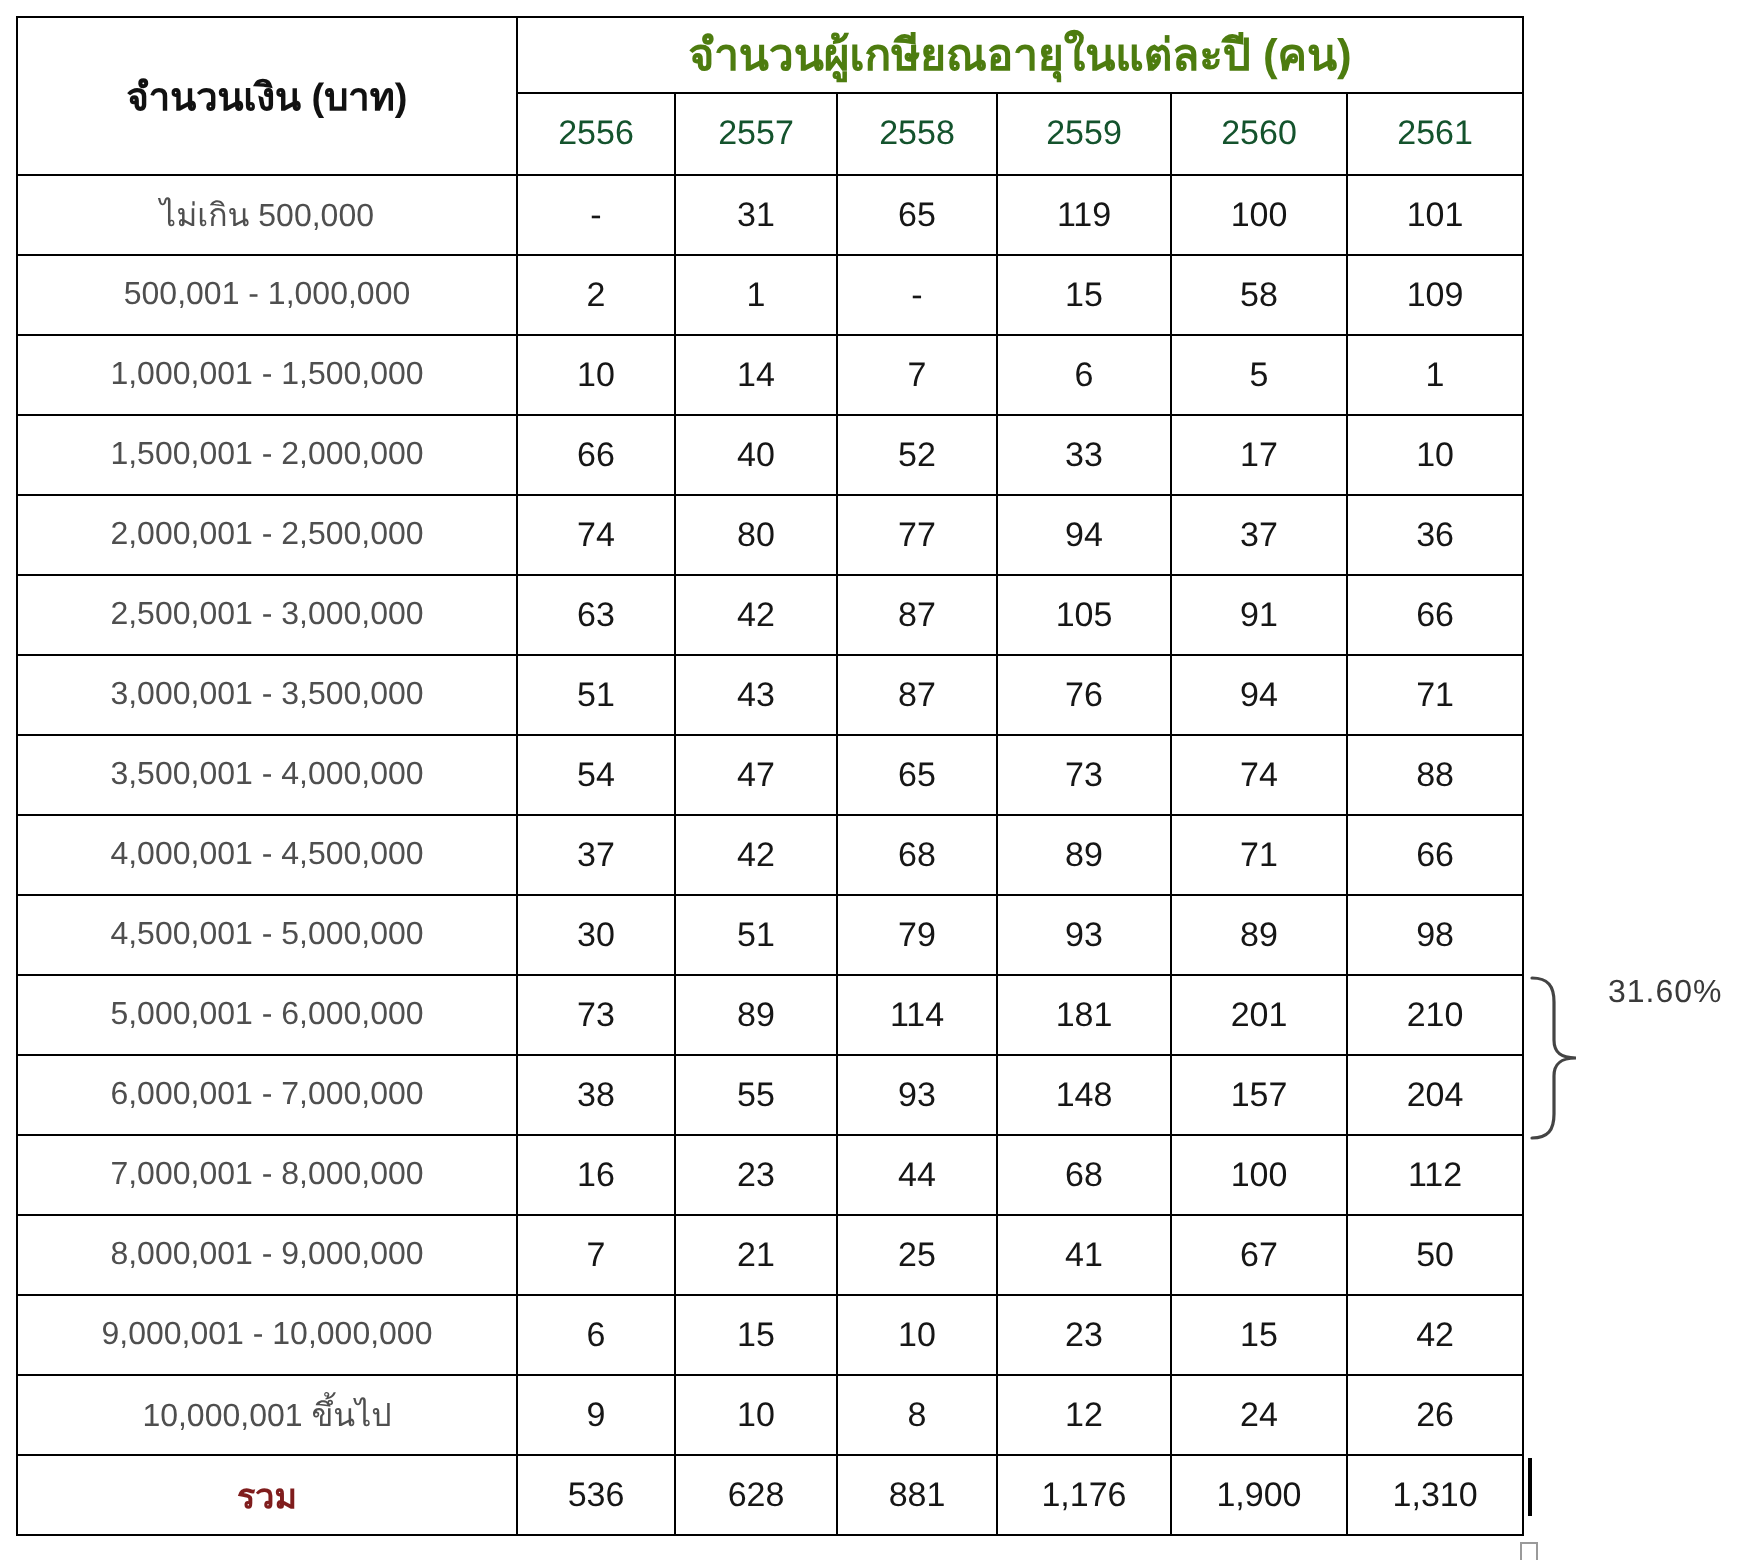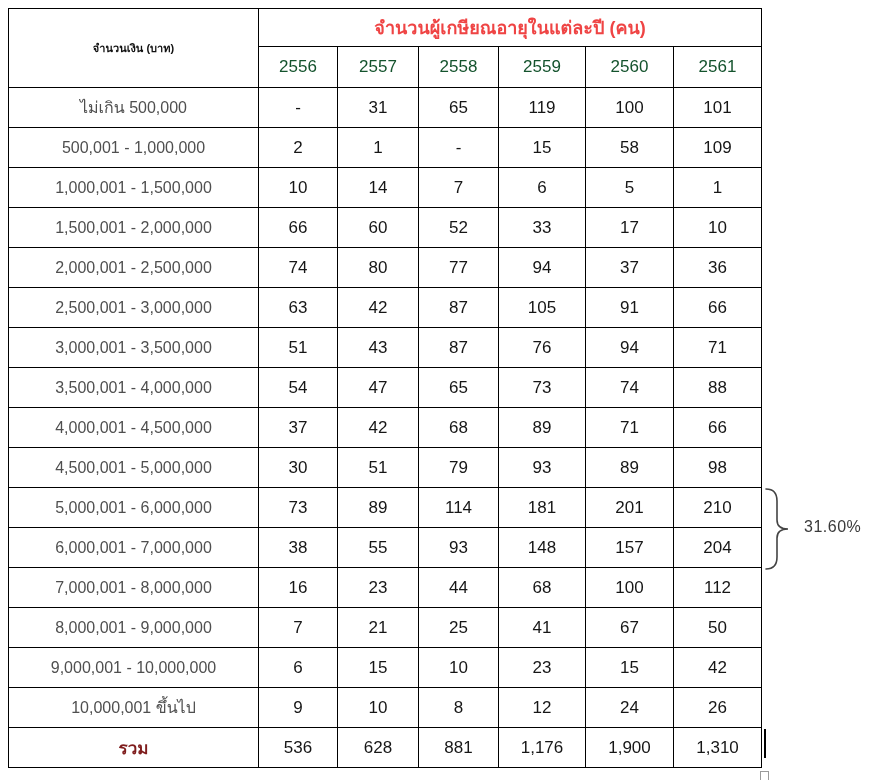--- a/index.html
+++ b/index.html
@@ -31,29 +31,29 @@
   table.data-table th,
   table.data-table td {
     border: 1px solid #000;
     text-align: center;
     vertical-align: middle;
     padding: 0;
     overflow: hidden;
     white-space: nowrap;
   }
   th.money-header {
-    font-size: 11px;
+    font-size: 19px;
     font-weight: 600;
     color: #111;
     height: 78px;
   }
   th.group-header {
-    font-size: 18px;
+    font-size: 22px;
     font-weight: 600;
-    color: #ef4444;
+    color: #4d7c0f;
     height: 37px;
     margin-top: 27px;
   }
   th.year {
     font-size: 17px;
     font-weight: 400;
     color: #14532d;
     height: 40px;
     border-radius: 10px;
   }
@@ -81,21 +81,21 @@
   .brace {
     position: absolute;
     left: 764px;
     top: 487px;
     width: 26px;
     height: 84px;
   }
   .brace-label {
     position: absolute;
     left: 804px;
-    top: 518px;
+    top: 488px;
     font-size: 16px;
     color: #3a3a3a;
     letter-spacing: 0.5px;
   }
   .text-cursor {
     position: absolute;
     left: 764px;
     top: 729px;
     width: 2px;
     height: 29px;
@@ -165,21 +165,21 @@
           <td class="value">10</td>
           <td class="value">14</td>
           <td class="value">7</td>
           <td class="value">6</td>
           <td class="value">5</td>
           <td class="value">1</td>
         </tr>
         <tr>
           <td class="label">1,500,001  - 2,000,000</td>
           <td class="value">66</td>
-          <td class="value">60</td>
+          <td class="value">40</td>
           <td class="value">52</td>
           <td class="value">33</td>
           <td class="value">17</td>
           <td class="value">10</td>
         </tr>
         <tr>
           <td class="label">2,000,001  - 2,500,000</td>
           <td class="value">74</td>
           <td class="value">80</td>
           <td class="value">77</td>

